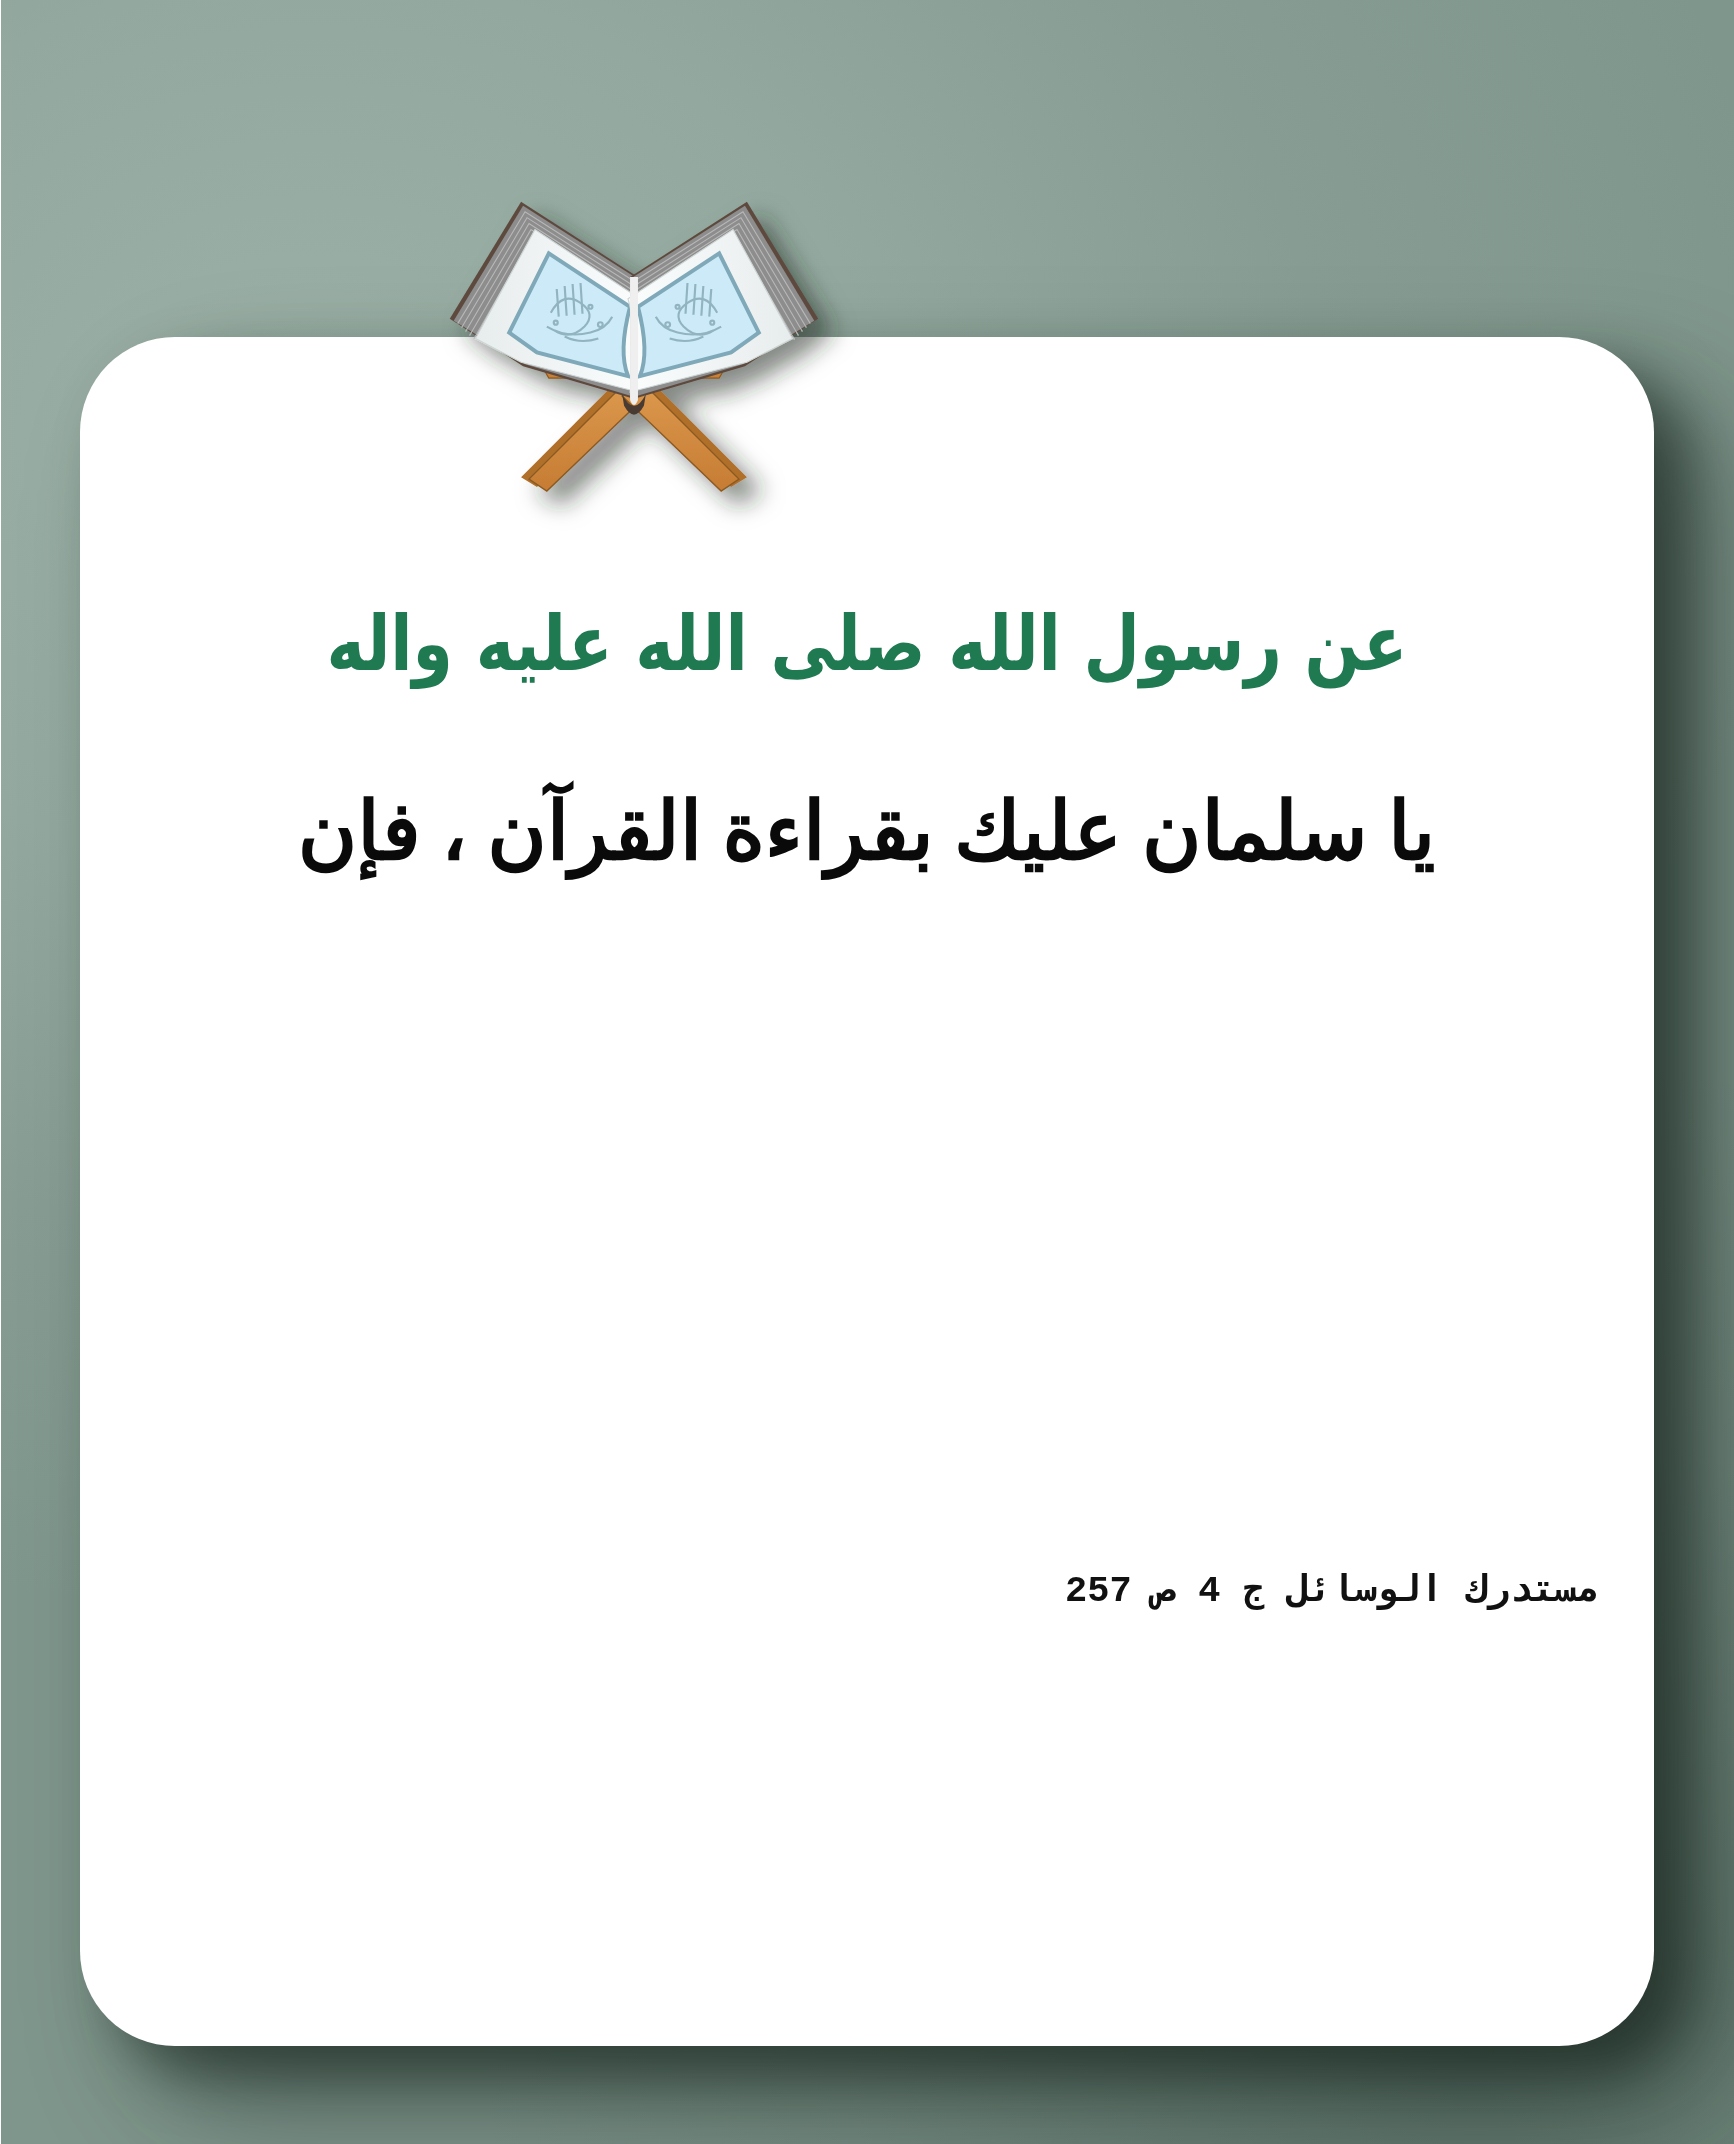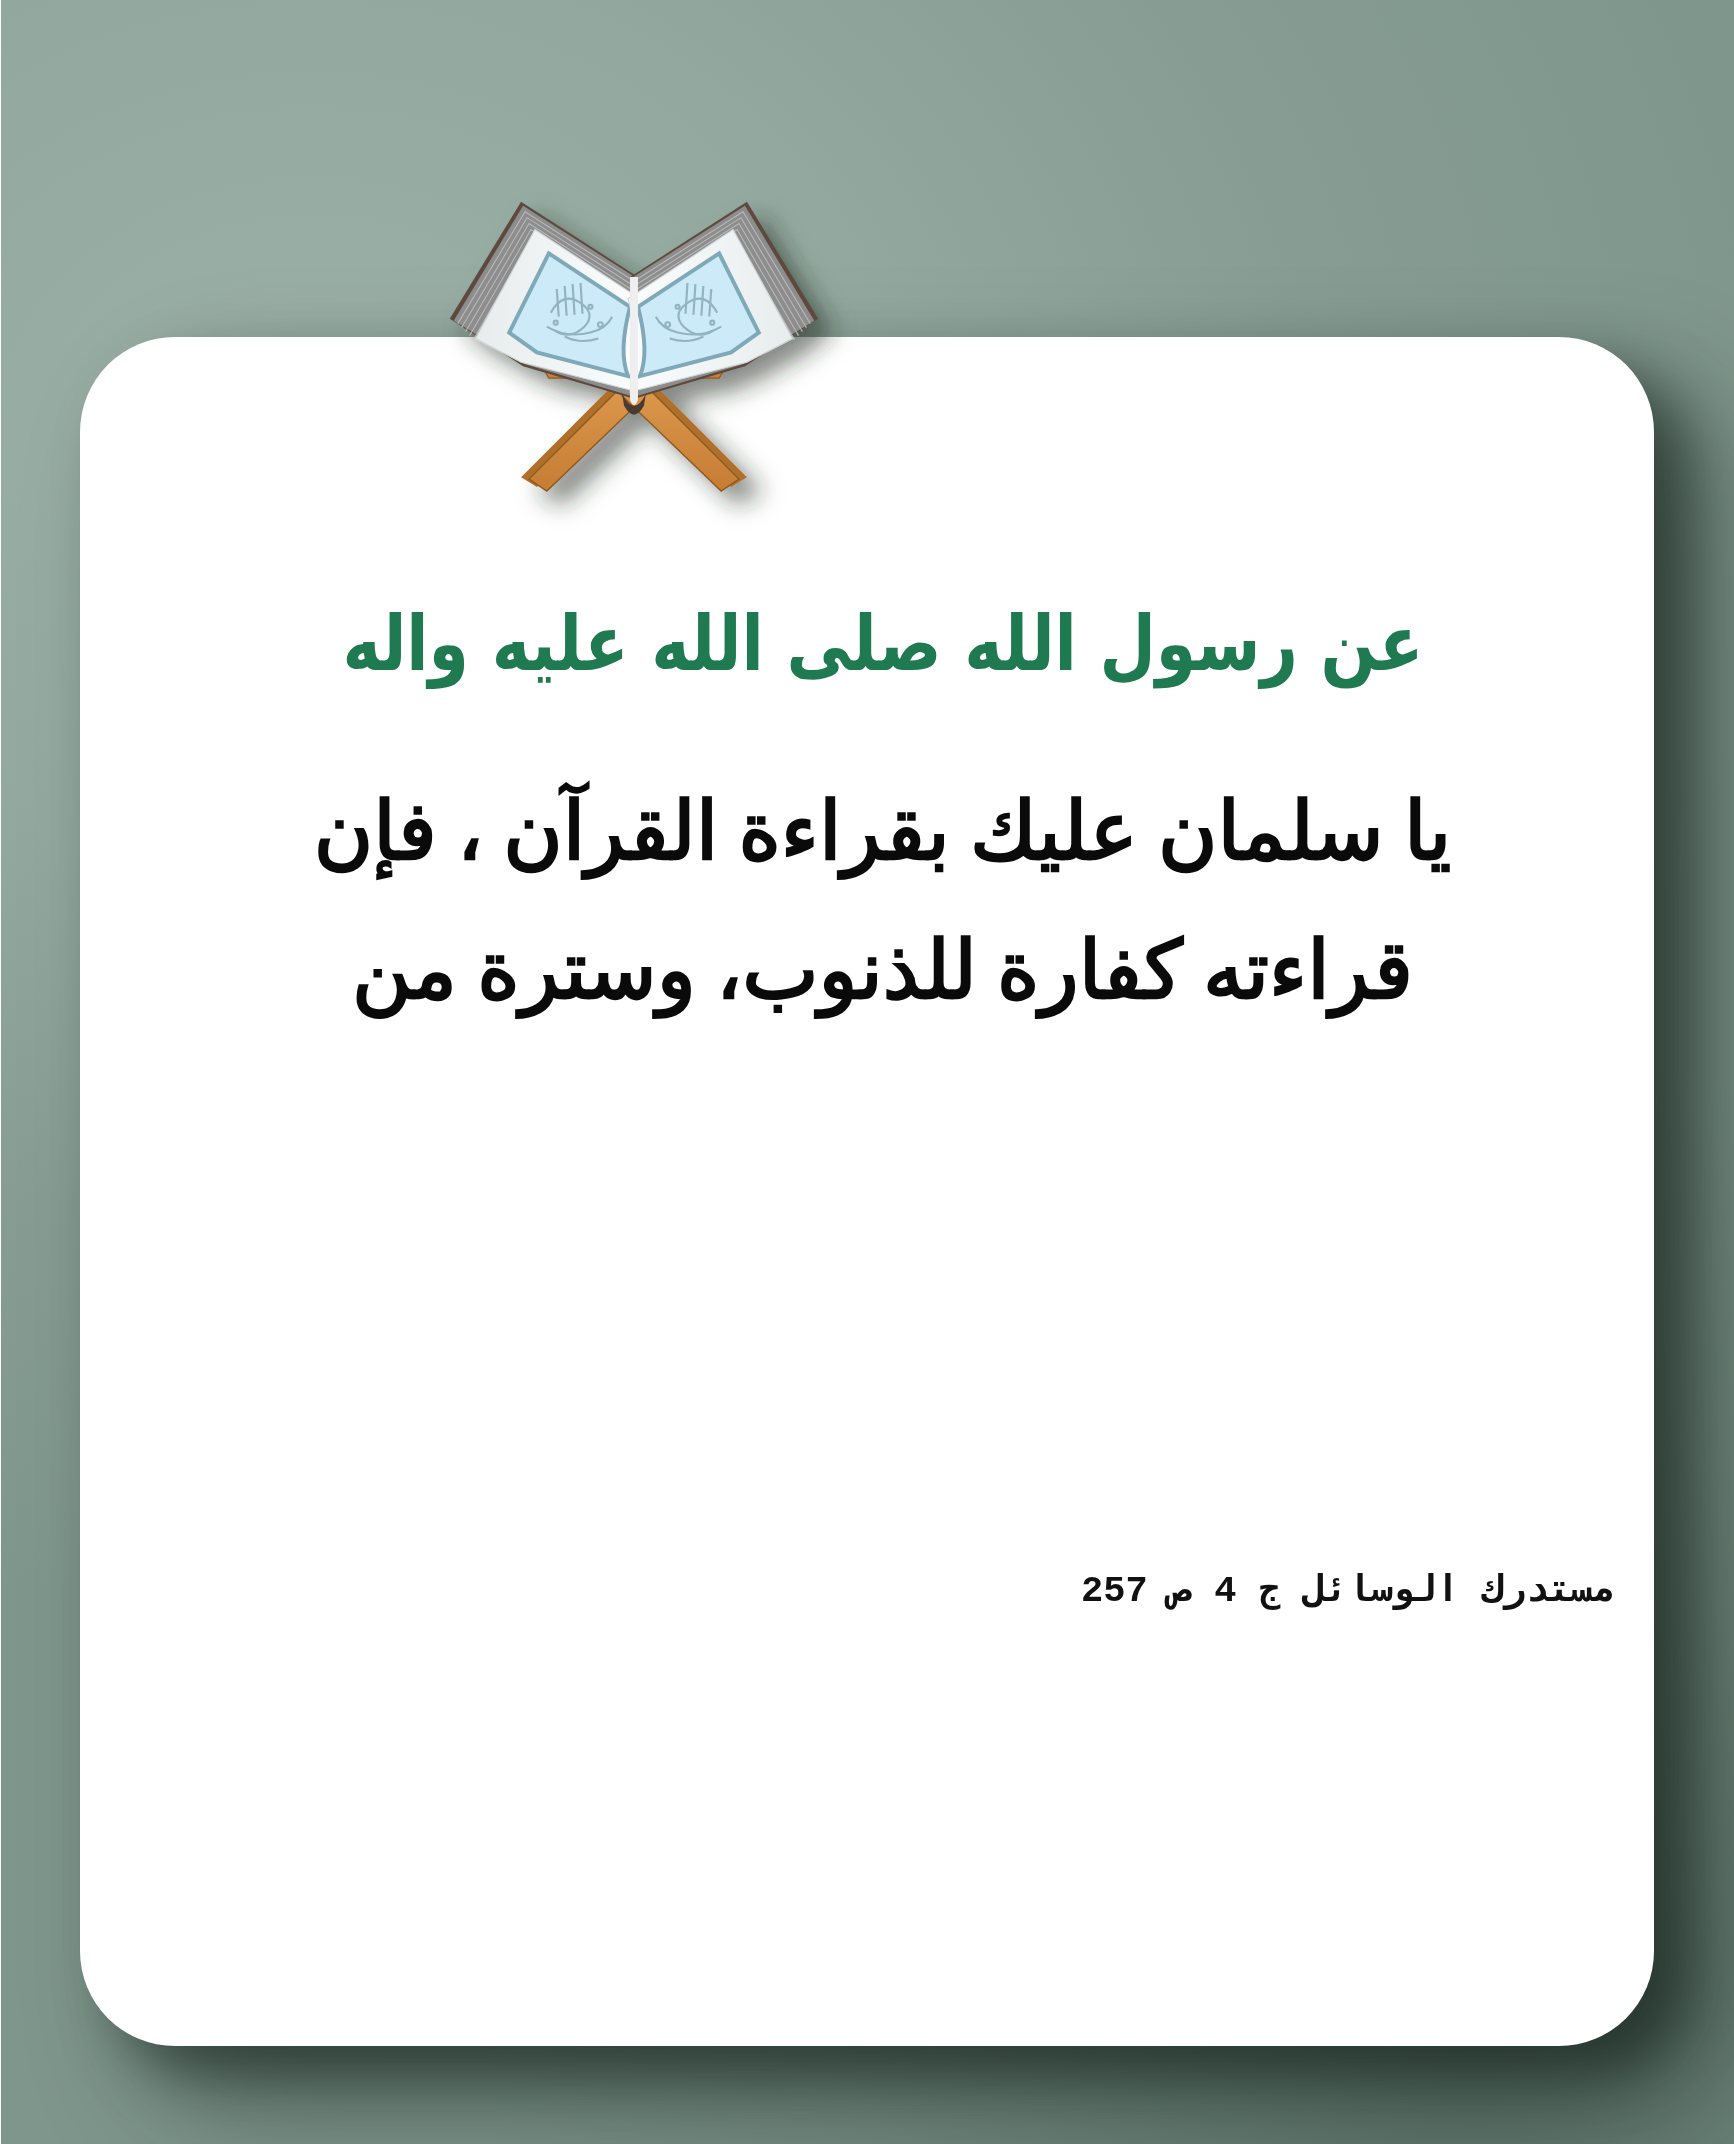--- a/index.html
+++ b/index.html
@@ -57,21 +57,21 @@
     top: 168px;
     width: 416px;
     height: 337px;
     z-index: 3;
   }
   .quran-svg { display: block; width: 100%; height: 100%; overflow: visible; }
 
   
   .content {
     position: absolute;
-    left: 96px;
+    left: 80px;
     top: 337px;
     width: 1574px;
     height: 1709px;
     z-index: 4;
     box-sizing: border-box;
     padding: 0;
   }
 
   .heading {
     position: absolute;
@@ -220,21 +220,20 @@
       </g>
     </svg>
   </div>
 
   <div class="content">
 
     <div class="heading">عن رسول الله صلى الله عليه واله</div>
 
     <div class="body-text">
       <span class="ln">يا سلمان عليك بقراءة القرآن ، فإن</span>
-      <span class="ln">قراءته كفارة للذنوب، وسترة من</span>
     </div>
 
     <div class="citation">
       <span class="citation-inner">مستدرك الوسائل ج 4 ص 257</span>
     </div>
 
   </div>
 
 </div>
 

